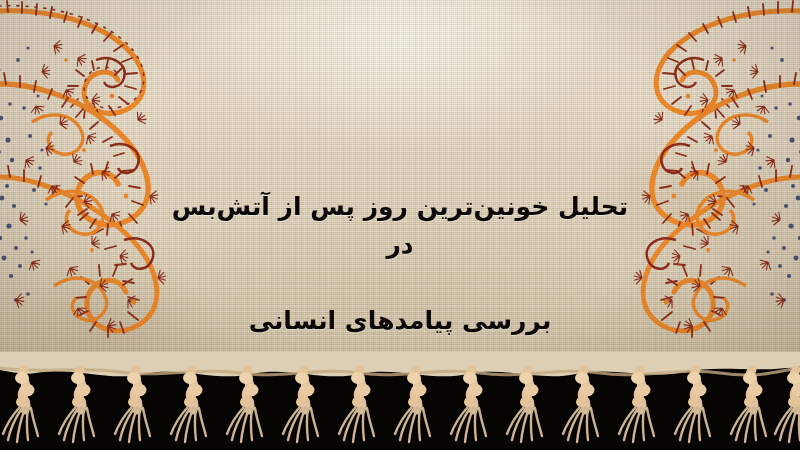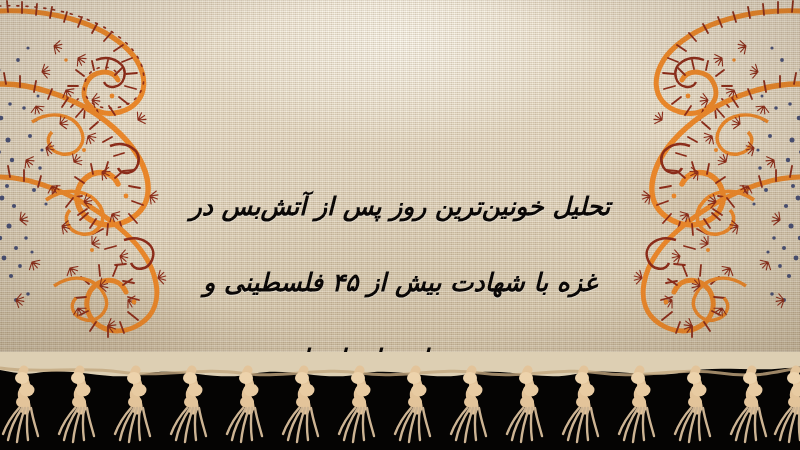--- a/index.html
+++ b/index.html
@@ -1,20 +1,19 @@
 <!DOCTYPE html>
 <html lang="fa" dir="rtl"><head>
 <meta charset="utf-8">
 <style>
   html,body{margin:0;padding:0;background:#000;}
   #stage{
     position:relative;width:800px;height:450px;overflow:hidden;
     background:#000;
     font-family:"DejaVu Sans","Liberation Sans",sans-serif;
-    font-style:italic;
   }
 
   
   #fabric{
     position:absolute;left:0;top:0;width:800px;height:372px;
     background-color:#e9dfcb;
     background-image:
       radial-gradient(ellipse 300px 150px at 400px 40px, rgba(255,252,244,.85), rgba(255,252,244,0) 70%),
       radial-gradient(ellipse 420px 220px at 400px 330px, rgba(214,198,172,.55), rgba(214,198,172,0) 72%),
       radial-gradient(ellipse 160px 90px at 690px 200px, rgba(205,186,158,.45), rgba(0,0,0,0) 75%),
@@ -444,21 +443,20 @@
         <circle cx="100" cy="250" r="2"></circle>
           <circle cx="74" cy="60" r="1.8"></circle>
       </g>
     </svg>
   </div>
 
   <div id="vignette"></div>
 
   <div id="headline">
     <span class="hl-line">تحلیل خونین‌ترین روز پس از آتش‌بس در</span>
-    <span class="hl-line">غزه با شهادت بیش از ۴۵ فلسطینی و</span>
     <span class="hl-line">بررسی پیامدهای انسانی</span>
   </div>
 
   <div id="blackband"></div>
 
   <div id="fringe">
     <svg viewBox="0 0 800 98" preserveAspectRatio="none" aria-hidden="true">
 
       <path d="M0 0 H800 V14 C 760 22, 720 12, 684 20 C 648 28, 612 14, 576 22
                C 540 30, 504 14, 468 22 C 432 30, 396 14, 360 22 C 324 30, 288 14, 252 22

